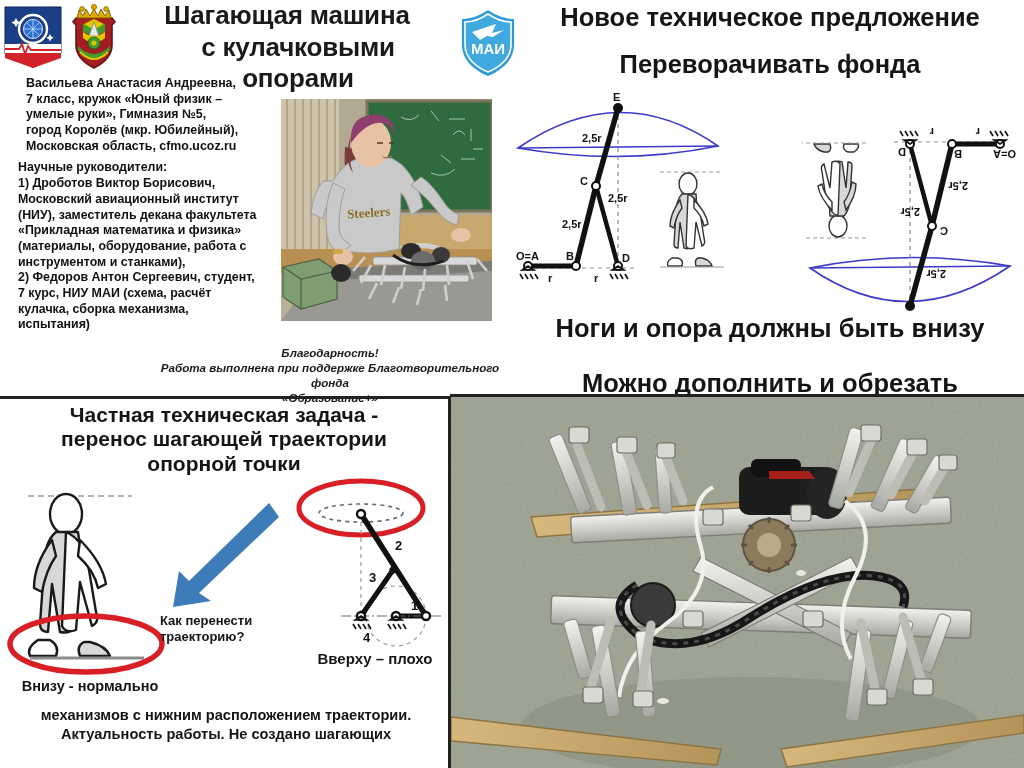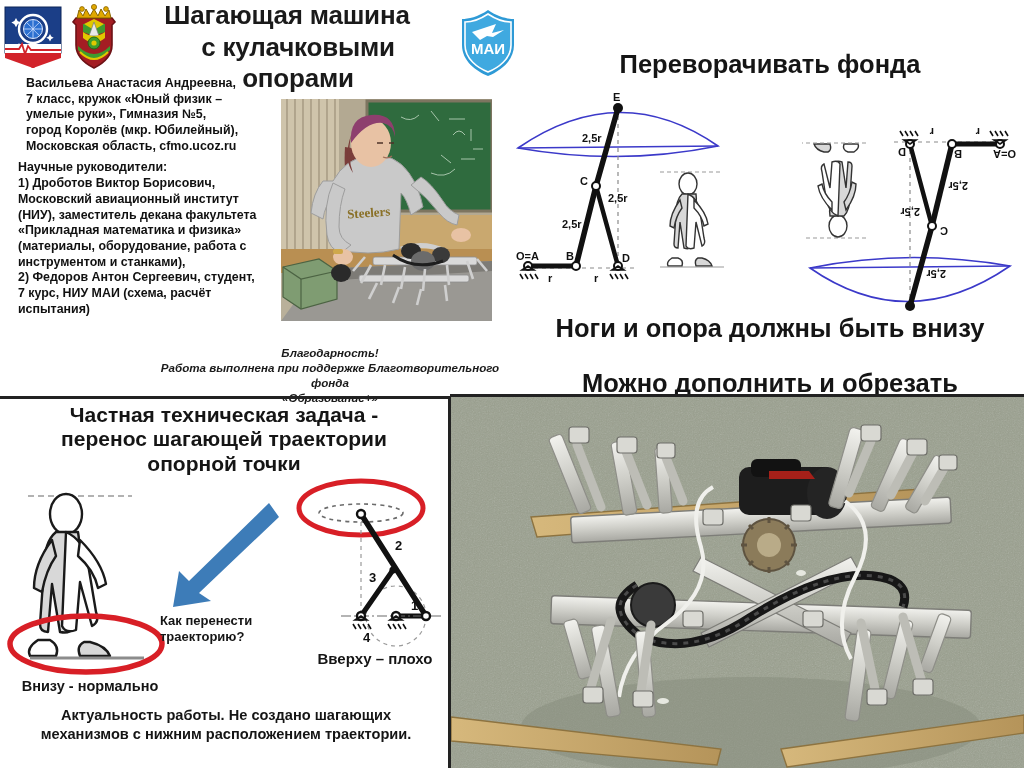--- a/index.html
+++ b/index.html
@@ -152,20 +152,21 @@
     <div class="ind">Московская область, cfmo.ucoz.ru</div>
     <div class="sup">Научные руководители:</div>
     <div>1) Дроботов Виктор Борисович,</div>
     <div>Московский авиационный институт</div>
     <div>(НИУ), заместитель декана факультета</div>
     <div>«Прикладная математика и физика»</div>
     <div>(материалы, оборудование, работа с</div>
     <div>инструментом и станками),</div>
     <div>2) Федоров Антон Сергеевич, студент,</div>
     <div>7 курс, НИУ МАИ (схема, расчёт</div>
+    <div>кулачка, сборка механизма,</div>
     <div>испытания)</div>
   </div>
 
   <div class="thanks">
     <div>Благодарность!</div>
     <div>Работа выполнена при поддержке Благотворительного фонда</div>
     <div>«Образование+»</div>
   </div>
 
   <div class="photo-girl">
@@ -251,20 +252,21 @@
             <line x1="196" y1="160" x2="206" y2="172"></line>
           <line x1="96" y1="184" x2="88" y2="200"></line>
             <line x1="118" y1="188" x2="112" y2="204"></line>
           <line x1="140" y1="190" x2="136" y2="206"></line>
             <line x1="164" y1="186" x2="166" y2="202"></line>
         </g>
       </g>
     </svg>
   </div>
 
+  <div class="hd hd1">Новое техническое предложение</div>
   <div class="hd hd2">Переворачивать фонда</div>
   <div class="hd hd3">Ноги и опора должны быть внизу</div>
   <div class="hd hd4">Можно дополнить и обрезать</div>
 
   <div class="diag-up">
     <svg viewBox="0 0 252 222" width="252" height="222">
       <rect width="252" height="222" fill="#ffffff"></rect>
 
       <path d="M10 62 Q112 -8 210 60 Q112 80 10 62 Z" fill="none" stroke="#3b39c9" stroke-width="1.6"></path>
       <line x1="10" y1="62" x2="210" y2="60" stroke="#3b39c9" stroke-width="1.6"></line>
@@ -447,22 +449,22 @@
         <text x="128" y="140">1</text>
         <text x="112" y="80">2</text>
         <text x="86" y="112">3</text>
         <text x="80" y="172">4</text>
       </g>
     </svg>
   </div>
   <div class="cap-top-bad">Вверху – плохо</div>
 
   <div class="relevance">
+    <div>механизмов с нижним расположением траектории.</div>
     <div>Актуальность работы. Не создано шагающих</div>
-    <div>механизмов с нижним расположением траектории.</div>
   </div>
 
   <div class="photo-machine">
     <svg viewBox="0 0 573 371" width="573" height="371">
       <defs>
         <filter id="grain">
           <feTurbulence type="fractalNoise" baseFrequency="0.85" numOctaves="3" result="n"></feTurbulence>
           <feColorMatrix in="n" type="saturate" values="0"></feColorMatrix>
           <feComponentTransfer>
               <feFuncA type="linear" slope=".22"></feFuncA>

